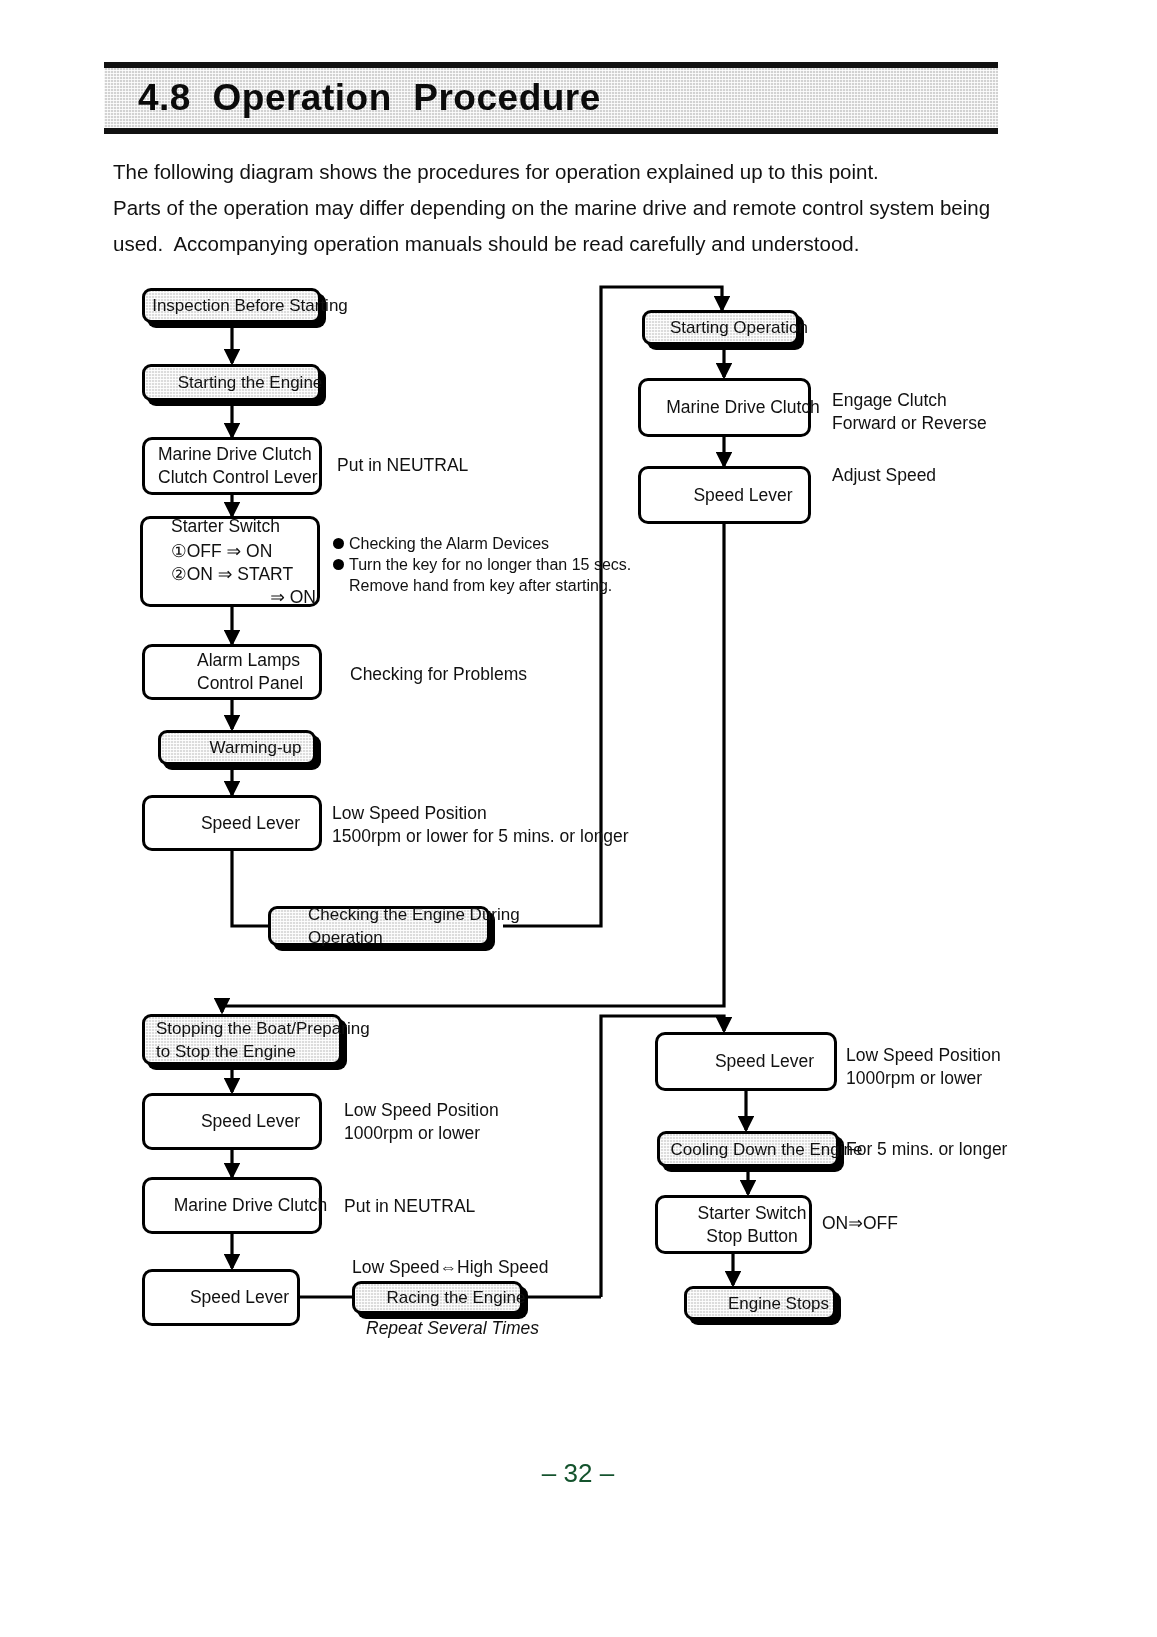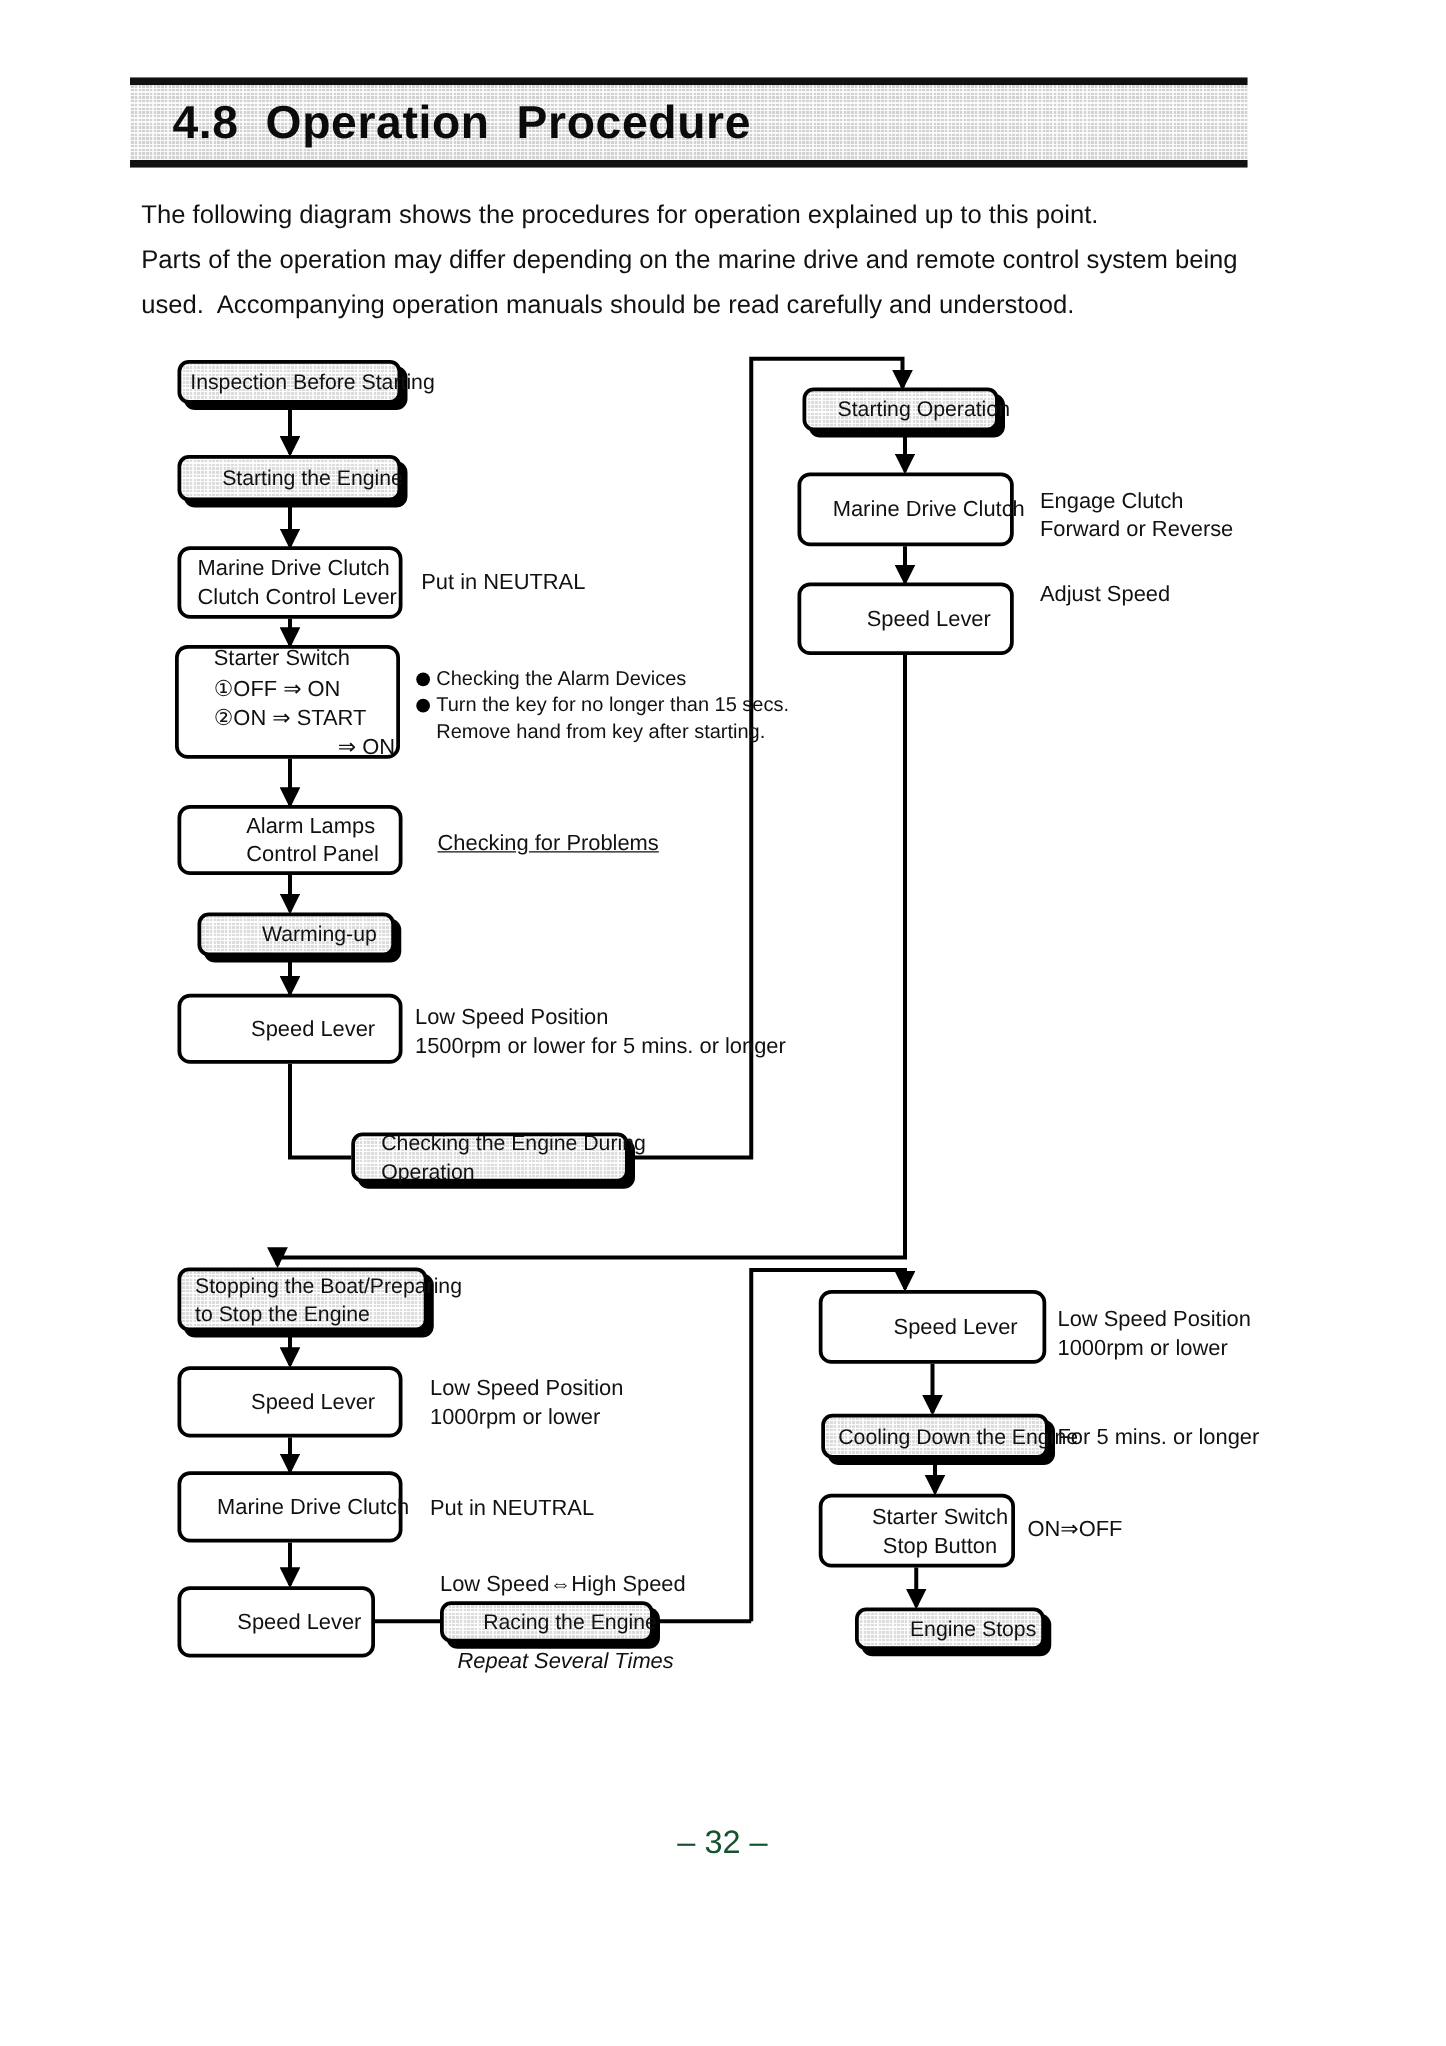--- a/index.html
+++ b/index.html
@@ -217,21 +217,21 @@
     </div>
 
     <div class="node shaded center" style="left:158px; top:730px; width:158px; height:35px;">
       <span class="line">Warming-up</span>
     </div>
 
     <div class="node center" style="left:142px; top:795px; width:180px; height:56px;">
       <span class="line">Speed Lever</span>
     </div>
 
-    <div class="node shaded left" style="left:281px; top:906px; width:222px; height:40px; padding-left:21px;">
+    <div class="node shaded left" style="left:268px; top:906px; width:222px; height:40px; padding-left:37px;">
       <span class="line">Checking the Engine During</span>
       <span class="line">Operation</span>
     </div>
 
     <div class="node shaded center" style="left:642px; top:310px; width:157px; height:35px;">
       <span class="line">Starting Operation</span>
     </div>
 
     <div class="node center" style="left:638px; top:378px; width:173px; height:59px;">
       <span class="line">Marine Drive Clutch</span>
@@ -290,21 +290,21 @@
       </div>
       <div class="bullet-row">
         <span class="bullet"></span>
         <span class="txt">Turn the key for no longer than 15 secs.</span>
       </div>
       <div class="indent">
         <span class="txt">Remove hand from key after starting.</span>
       </div>
     </div>
 
-    <div class="note" style="left:350px; top:663px;text-decoration:underline;">
+    <div class="note" style="left:350px; top:663px;">
       <span class="line">Checking for Problems</span>
     </div>
 
     <div class="note" style="left:332px; top:802px;">
       <span class="line">Low Speed Position</span><br>
       <span class="line">1500rpm or lower for 5 mins. or longer</span>
     </div>
 
     <div class="note" style="left:832px; top:389px;">
       <span class="line">Engage Clutch</span><br>

